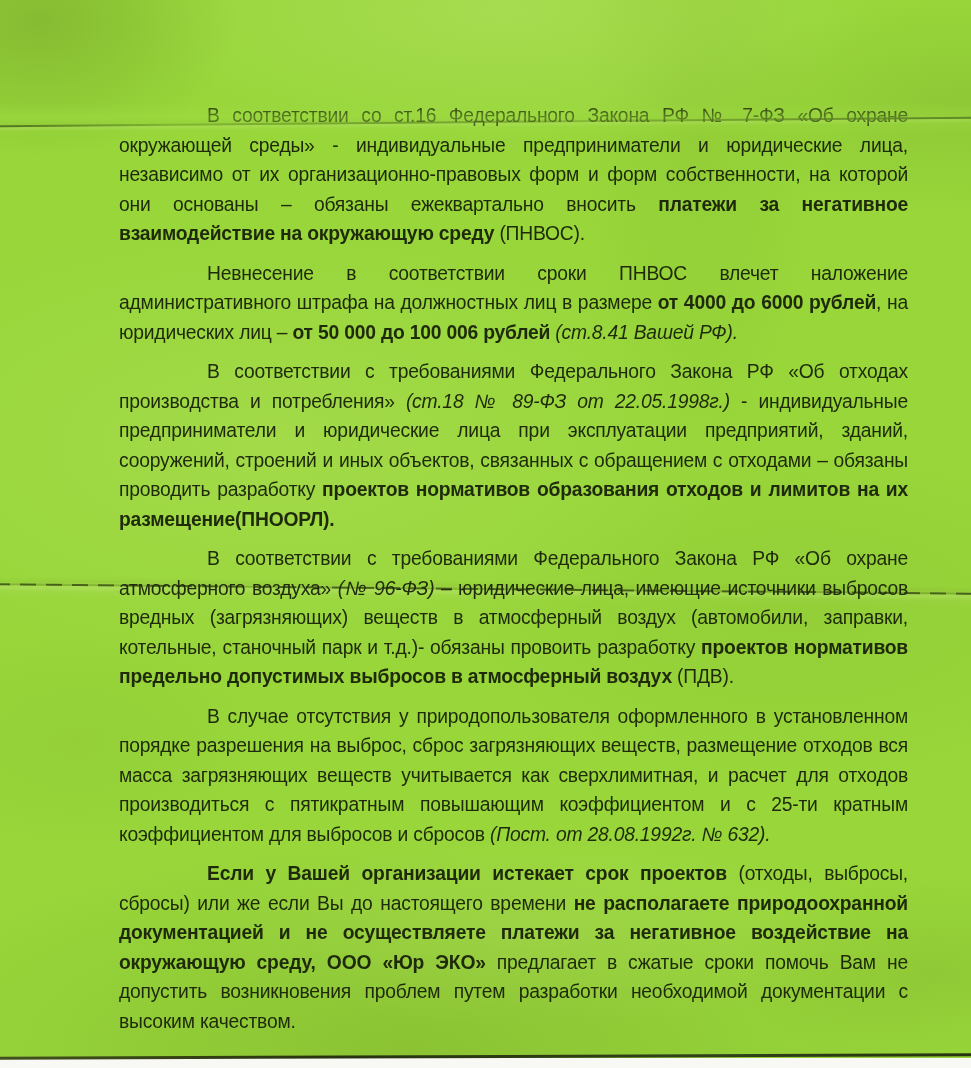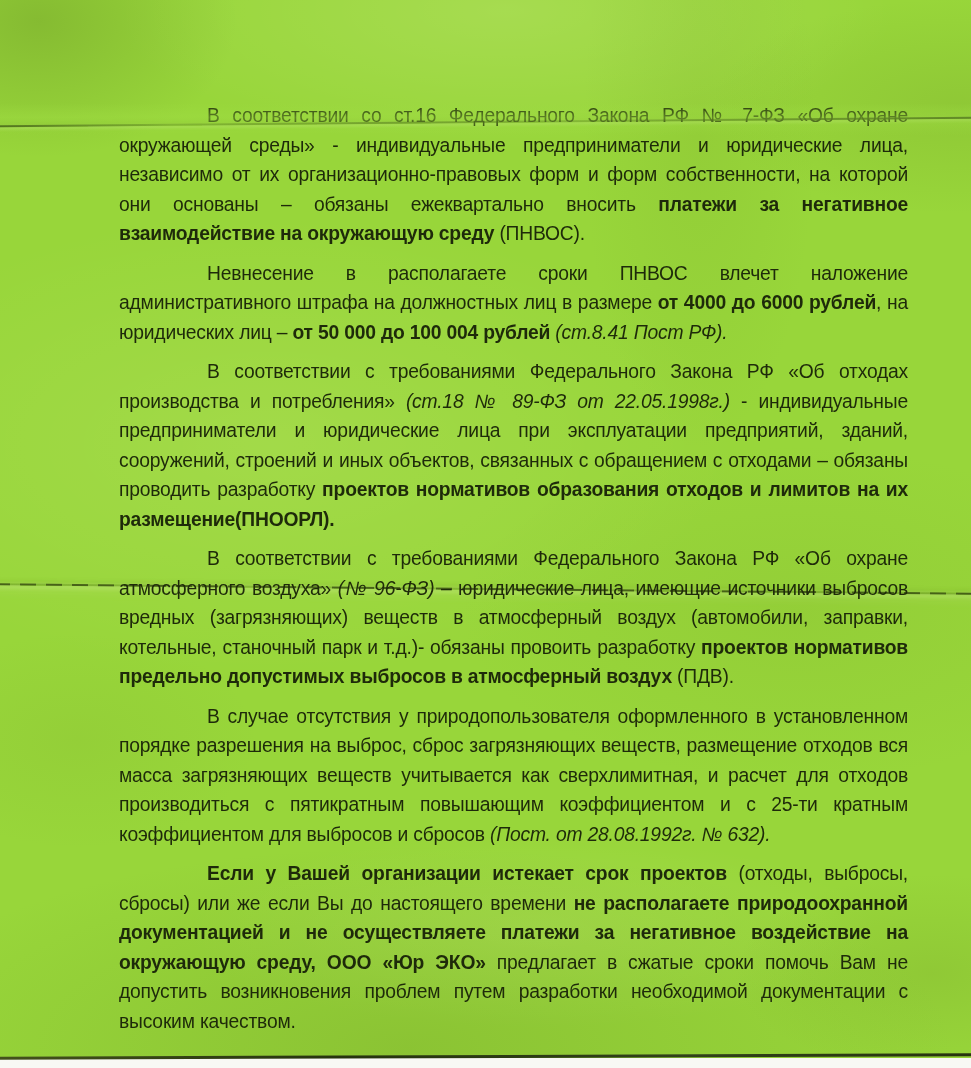--- a/index.html
+++ b/index.html
@@ -64,21 +64,21 @@
 </style>
 </head>
 <body>
 
 <div id="screen">
   <div class="paper">
     <div class="crease crease-top"></div>
     <div class="crease crease-mid"></div>
     <div class="text-block">
         <p><span class="seg-regular">В соответствии со ст.16 Федерального Закона РФ № 7-ФЗ «Об охране окружающей среды» - индивидуальные предприниматели и юридические лица, независимо от их организационно-правовых форм и форм собственности, на которой они основаны – обязаны ежеквартально вносить </span><span class="seg-bold">платежи за негативное взаимодействие на окружающую среду</span><span class="seg-regular"> (ПНВОС).</span></p>
-        <p><span class="seg-regular">Невнесение в располагаете сроки ПНВОС влечет наложение административного штрафа на должностных лиц в размере </span><span class="seg-bold">от 4000 до 6000 рублей</span><span class="seg-regular">, на юридических лиц – </span><span class="seg-bold">от 50 000 до 100 004 рублей </span><span class="seg-italic">(ст.8.41 Пост РФ).</span></p>
+        <p><span class="seg-regular">Невнесение в соответствии сроки ПНВОС влечет наложение административного штрафа на должностных лиц в размере </span><span class="seg-bold">от 4000 до 6000 рублей</span><span class="seg-regular">, на юридических лиц – </span><span class="seg-bold">от 50 000 до 100 006 рублей </span><span class="seg-italic">(ст.8.41 Вашей РФ).</span></p>
         <p><span class="seg-regular">В соответствии с требованиями Федерального Закона РФ «Об отходах производства и потребления» </span><span class="seg-italic">(ст.18 № 89-ФЗ от 22.05.1998г.)</span><span class="seg-regular"> - индивидуальные предприниматели и юридические лица при эксплуатации предприятий, зданий, сооружений, строений и иных объектов, связанных с обращением с отходами – обязаны проводить разработку </span><span class="seg-bold">проектов нормативов образования отходов и лимитов на их размещение(ПНООРЛ).</span></p>
         <p><span class="seg-regular">В соответствии с требованиями Федерального Закона РФ «Об охране атмосферного воздуха» </span><span class="seg-italic">(№ 96-ФЗ)</span><span class="seg-regular"> – юридические лица, имеющие источники выбросов вредных (загрязняющих) веществ в атмосферный воздух (автомобили, заправки, котельные, станочный парк и т.д.)- обязаны провоить разработку </span><span class="seg-bold">проектов нормативов предельно допустимых выбросов в атмосферный воздух</span><span class="seg-regular"> (ПДВ).</span></p>
         <p><span class="seg-regular">В случае отсутствия у природопользователя оформленного в установленном порядке разрешения на выброс, сброс загрязняющих веществ, размещение отходов вся масса загрязняющих веществ учитывается как сверхлимитная, и расчет для отходов производиться с пятикратным повышающим коэффициентом и с 25-ти кратным коэффициентом для выбросов и сбросов </span><span class="seg-italic">(Пост. от 28.08.1992г. № 632).</span></p>
         <p><span class="seg-bold">Если у Вашей организации истекает срок проектов</span><span class="seg-regular"> (отходы, выбросы, сбросы) или же если Вы до настоящего времени </span><span class="seg-bold">не располагаете природоохранной документацией и не осуществляете платежи за негативное воздействие на окружающую среду, ООО «Юр ЭКО»</span><span class="seg-regular"> предлагает в сжатые сроки помочь Вам не допустить возникновения проблем путем разработки необходимой документации с высоким качеством.</span></p>
       </div>
     <div class="fade-overlay"></div>
   </div>
   <div class="paper-bottom-edge"></div>
 </div>
 

